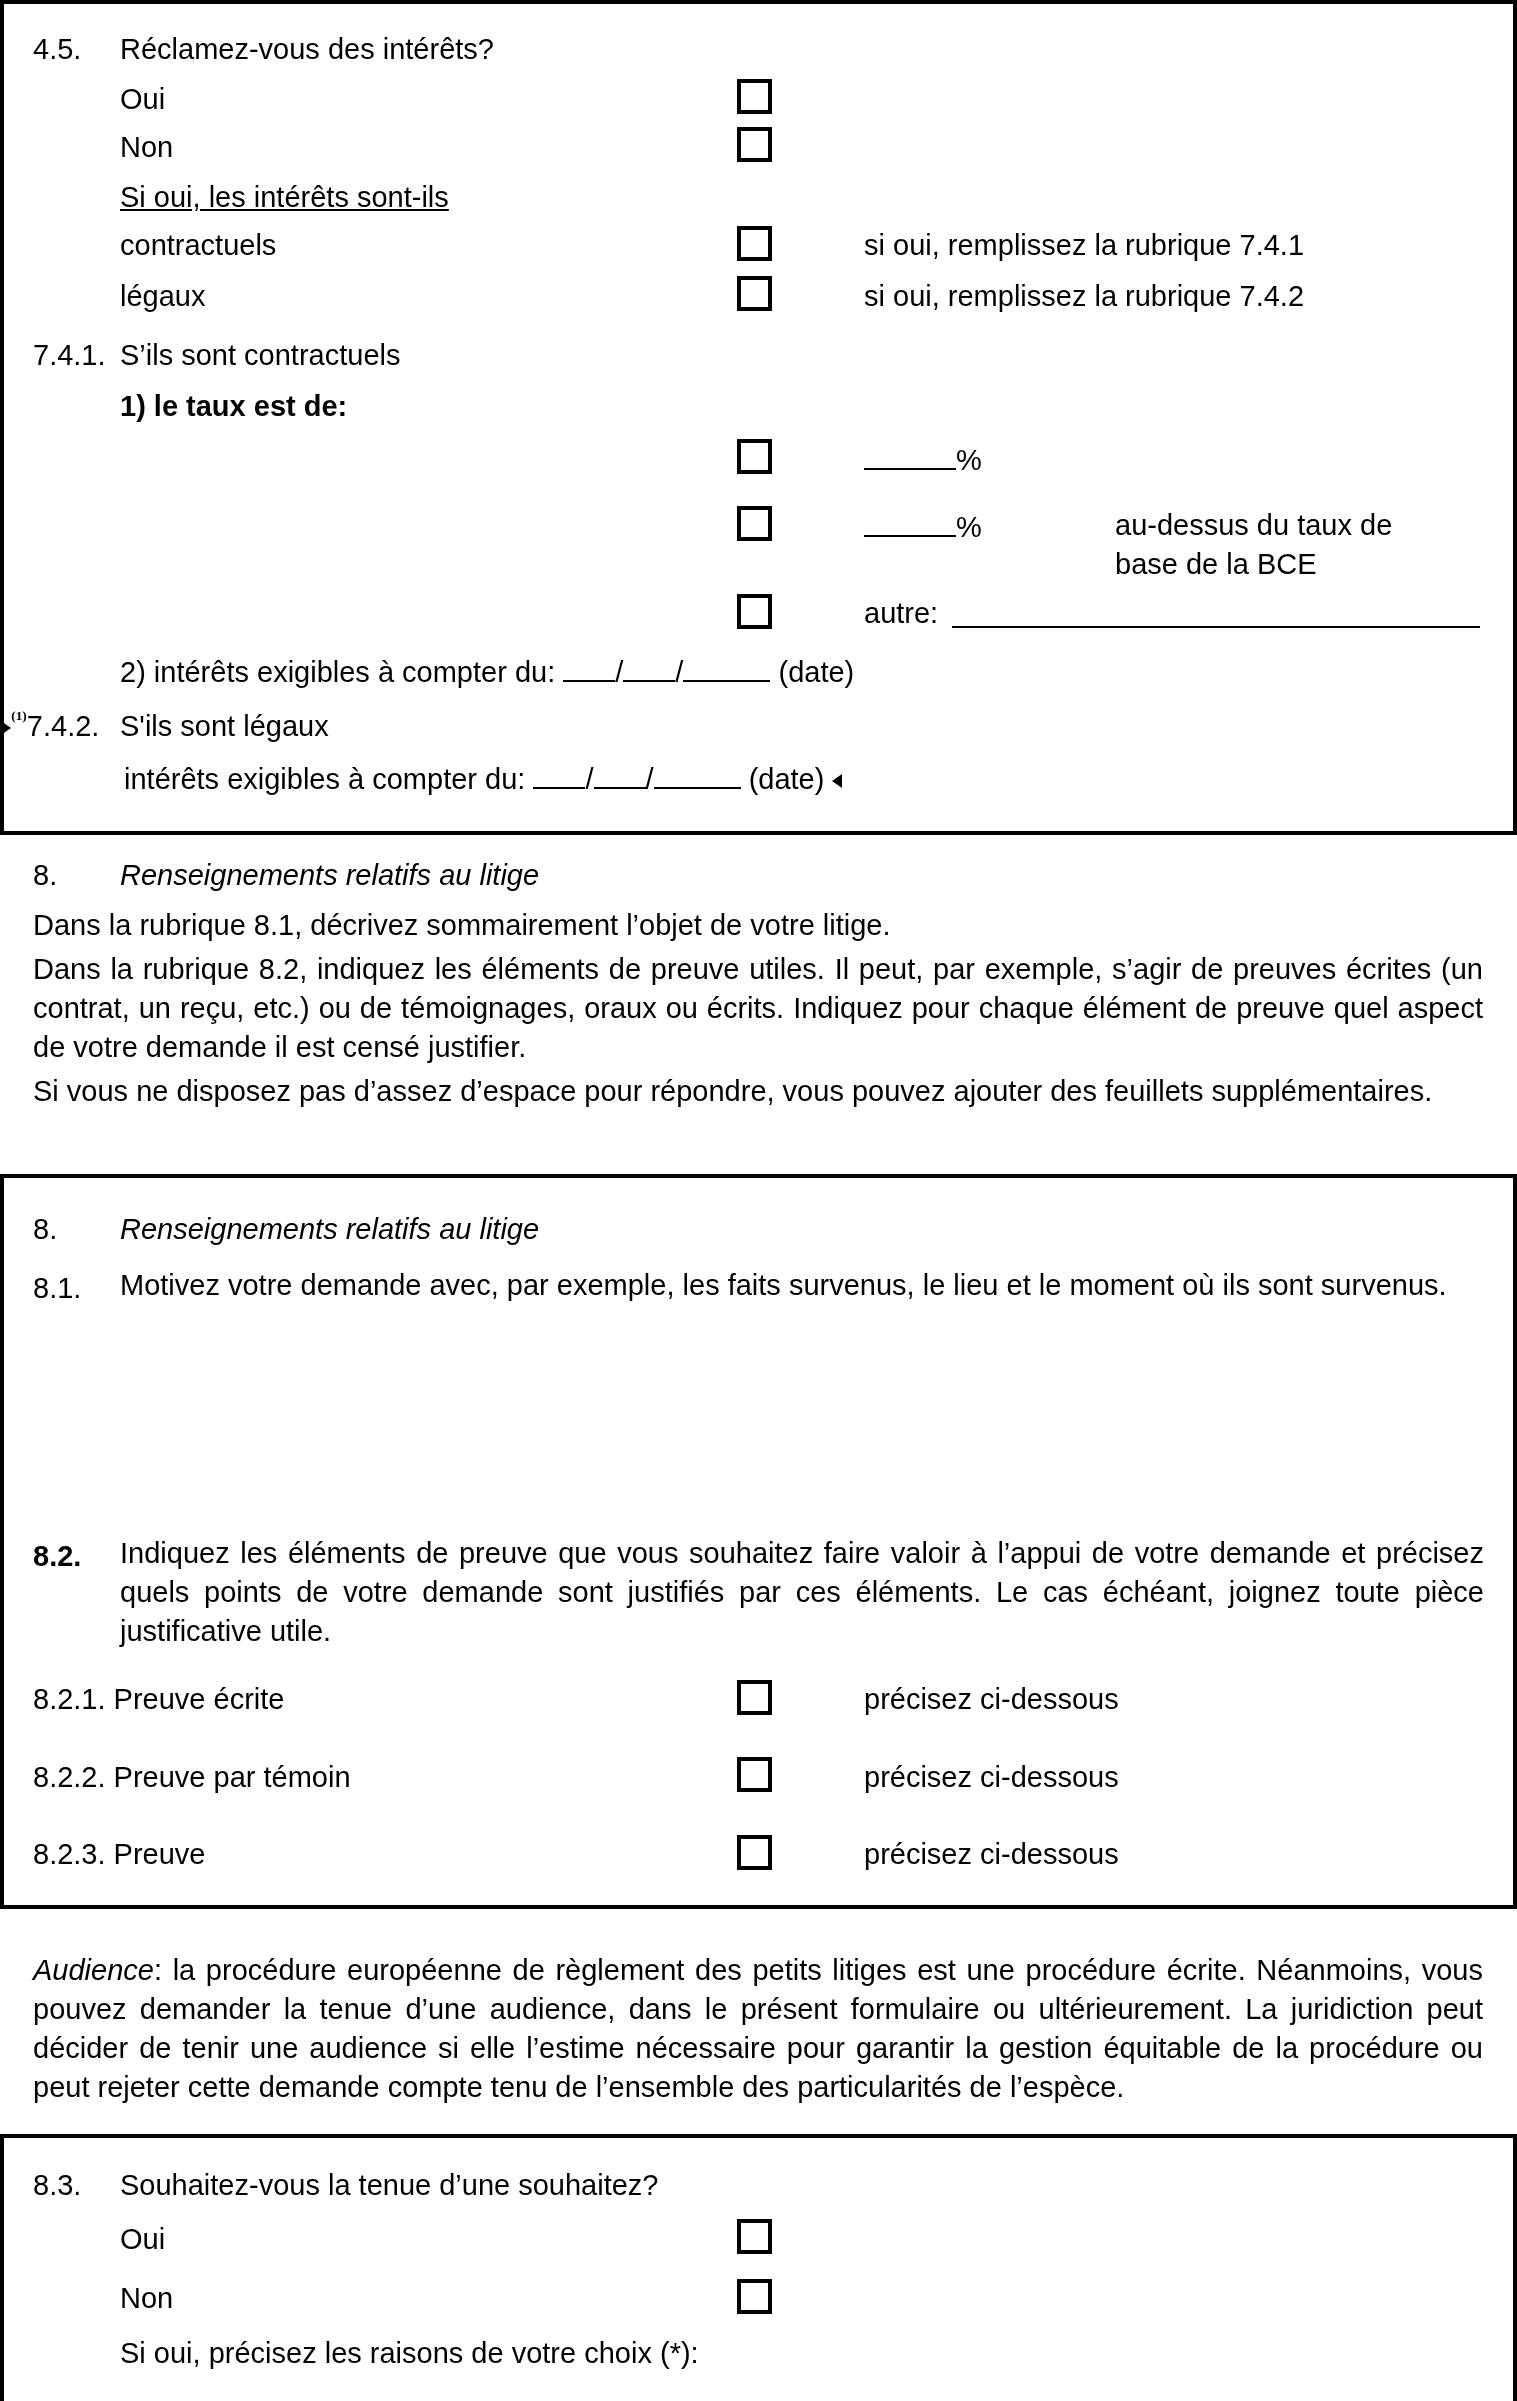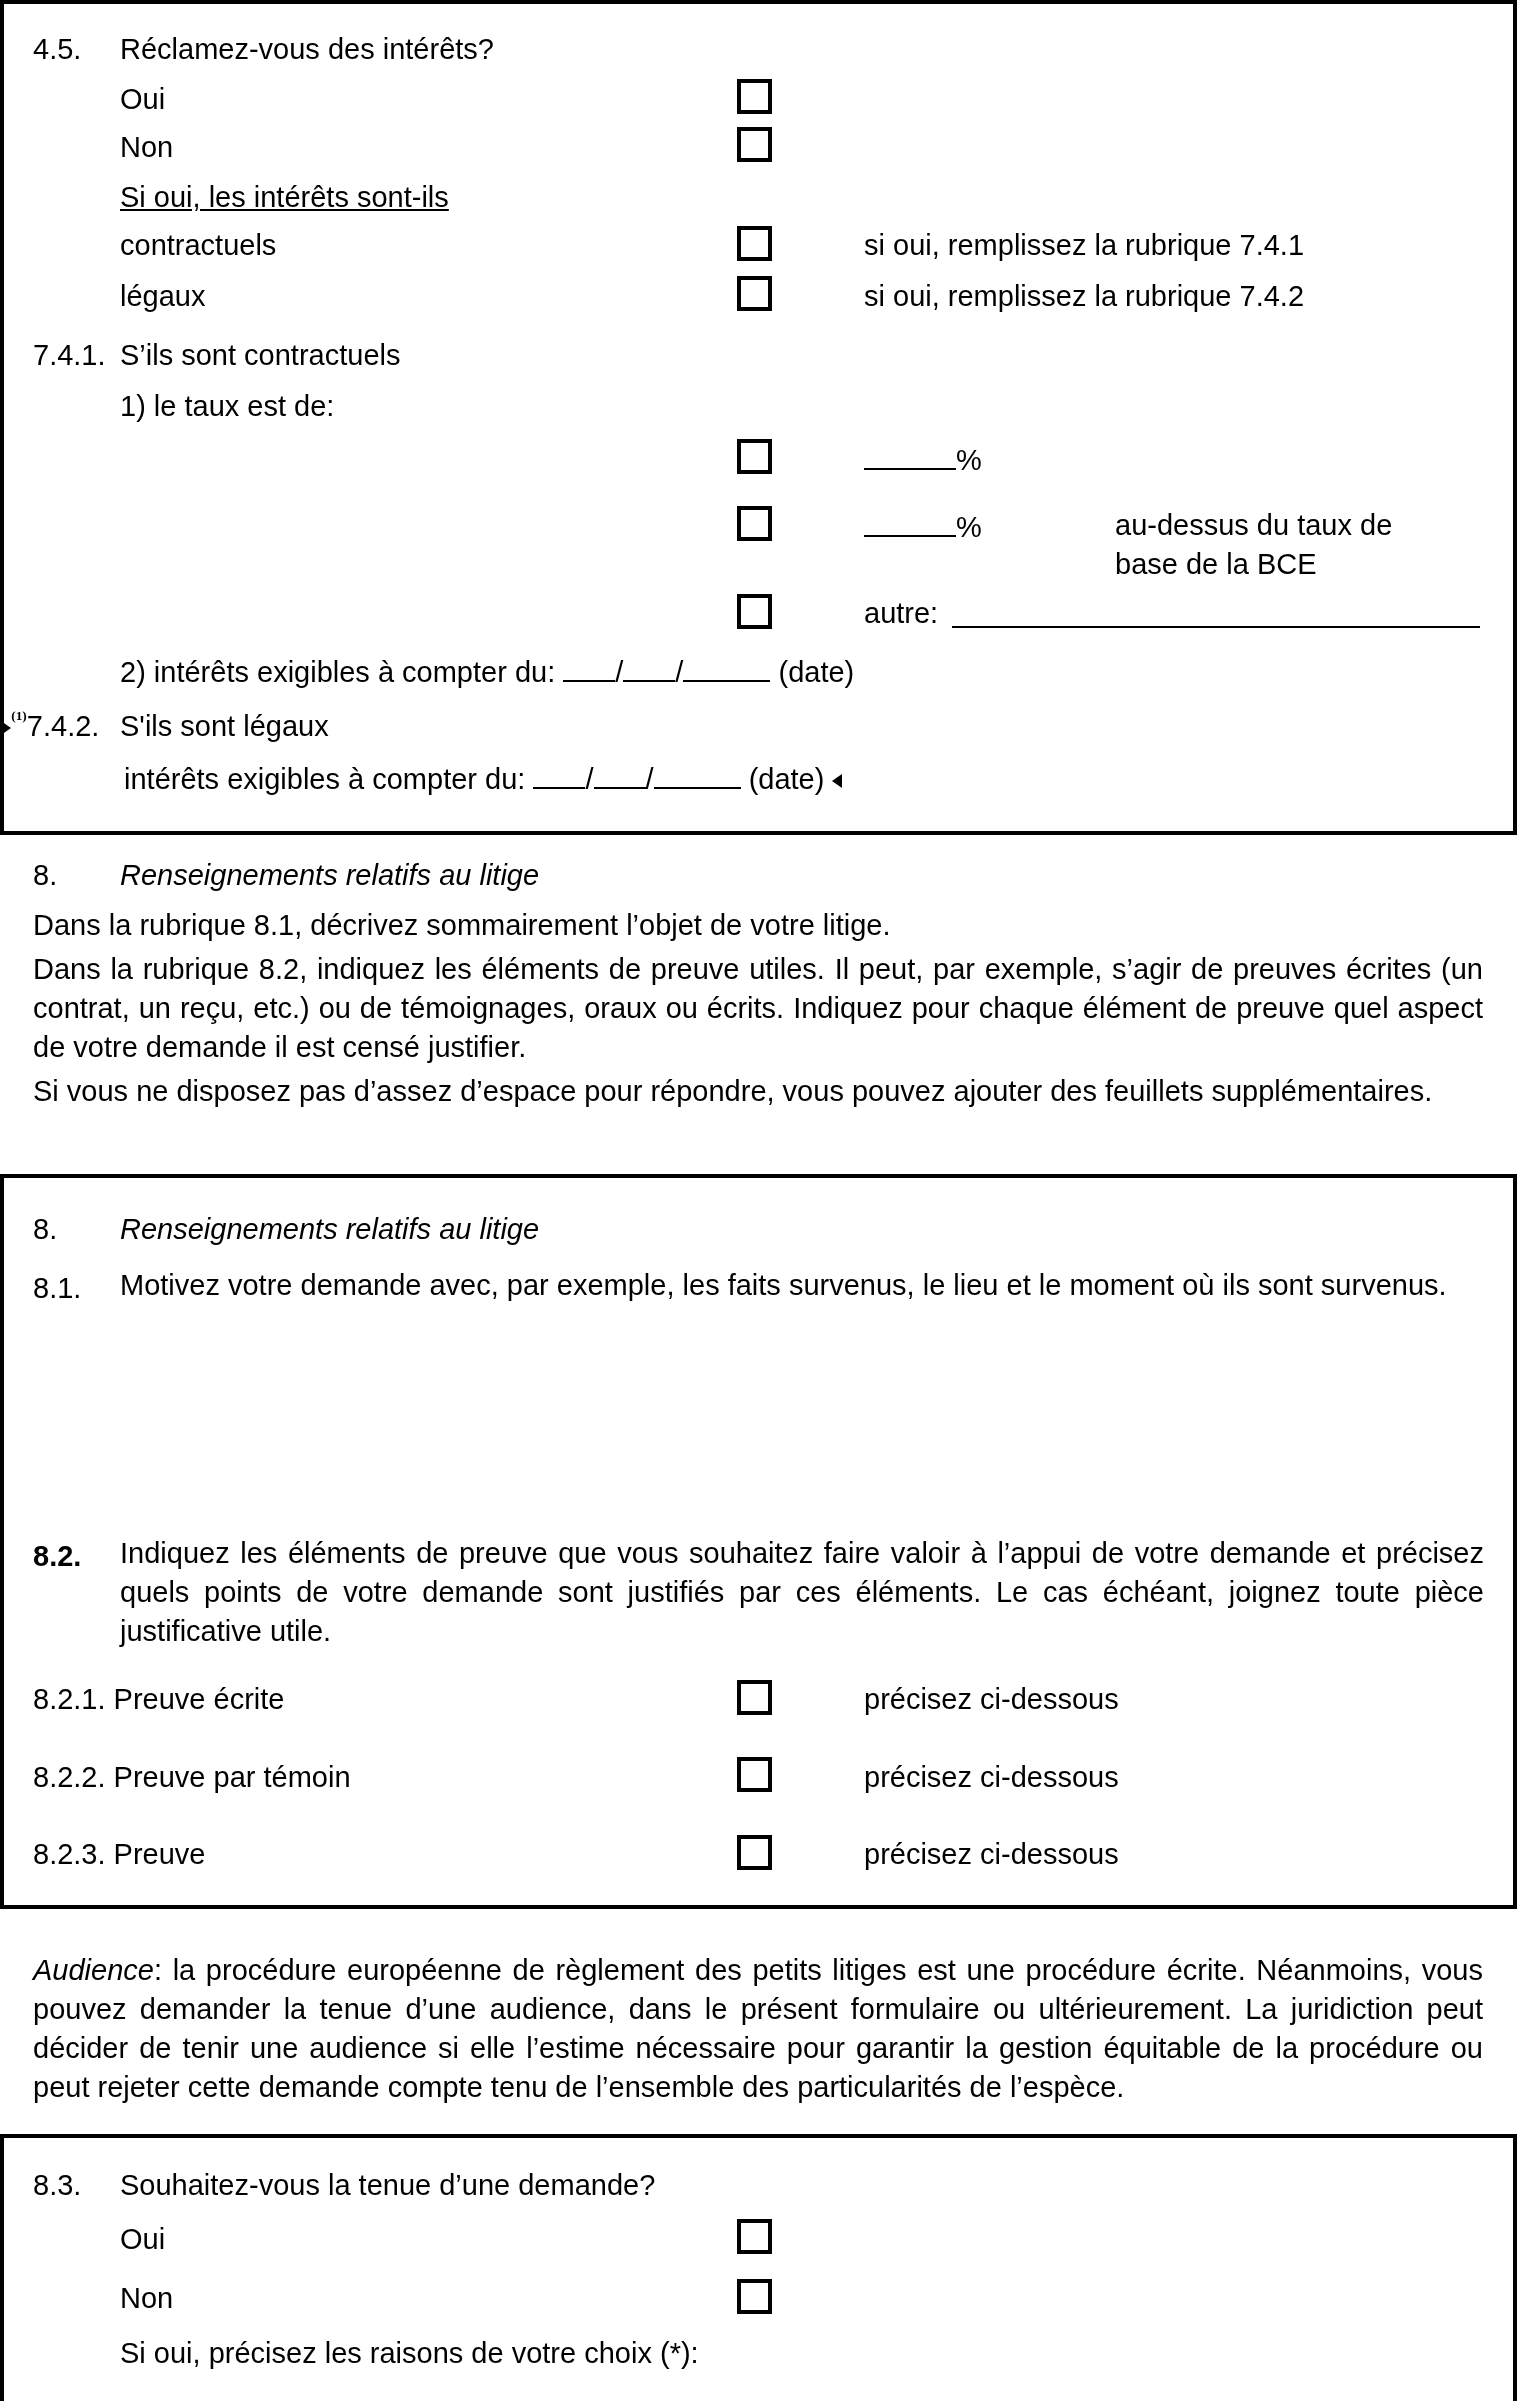--- a/index.html
+++ b/index.html
@@ -36,21 +36,21 @@
 <div class="cb" style="left:737px; top:226px;"></div>
 <span class="abs" style="left:864px; top:231px;">si oui, remplissez la rubrique 7.4.1</span>
 
 <span class="abs" style="left:120px; top:282px;">légaux</span>
 <div class="cb" style="left:737px; top:276px;"></div>
 <span class="abs" style="left:864px; top:282px;">si oui, remplissez la rubrique 7.4.2</span>
 
 <span class="abs" style="left:33px; top:341px;">7.4.1.</span>
 <span class="abs" style="left:120px; top:341px;">S’ils sont contractuels</span>
 
-<span class="abs" style="left:120px; top:392px;">1) le taux est de:</span>
+<span class="abs" style="left:120px; top:392px;font-weight:bold;">1) le taux est de:</span>
 
 <div class="cb" style="left:737px; top:439px;"></div>
 <span class="abs" style="left:864px; top:444px;">
   <span class="blank" style="width:92px;"></span><span>%</span>
 </span>
 
 <div class="cb" style="left:737px; top:506px;"></div>
 <span class="abs" style="left:864px; top:511px;">
   <span class="blank" style="width:92px;"></span><span>%</span>
 </span>
@@ -108,21 +108,21 @@
 
 <span class="abs" style="left:33px; top:1840px;">8.2.3. Preuve</span>
 <div class="cb" style="left:737px; top:1835px;"></div>
 <span class="abs" style="left:864px; top:1840px;">précisez ci-dessous</span>
 
 <div class="para" style="top:1951px;"><span class="it">Audience</span><span>: la procédure européenne de règlement des petits litiges est une procédure écrite. Néanmoins, vous pouvez demander la tenue d’une audience, dans le présent formulaire ou ultérieurement. La juridiction peut décider de tenir une audience si elle l’estime nécessaire pour garantir la gestion équitable de la procédure ou peut rejeter cette demande compte tenu de l’ensemble des particularités de l’espèce.</span></div>
 
 <div class="box" style="left:0; top:2134px; width:1517px; height:273px;"></div>
 
 <span class="abs" style="left:33px; top:2171px;">8.3.</span>
-<span class="abs" style="left:120px; top:2171px;">Souhaitez-vous la tenue d’une demande?</span>
+<span class="abs" style="left:120px; top:2171px;">Souhaitez-vous la tenue d’une souhaitez?</span>
 
 <span class="abs" style="left:120px; top:2225px;">Oui</span>
 <div class="cb" style="left:737px; top:2219px;"></div>
 
 <span class="abs" style="left:120px; top:2284px;">Non</span>
 <div class="cb" style="left:737px; top:2279px;"></div>
 
 <span class="abs" style="left:120px; top:2339px;">Si oui, précisez les raisons de votre choix (*):</span>
 
 

